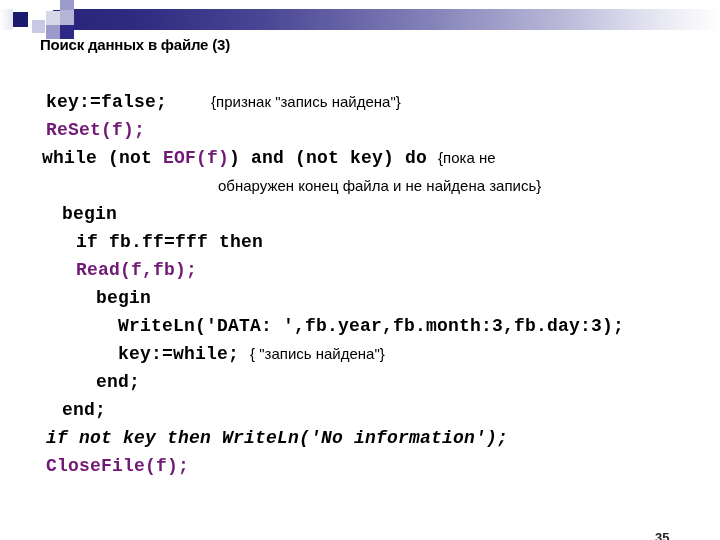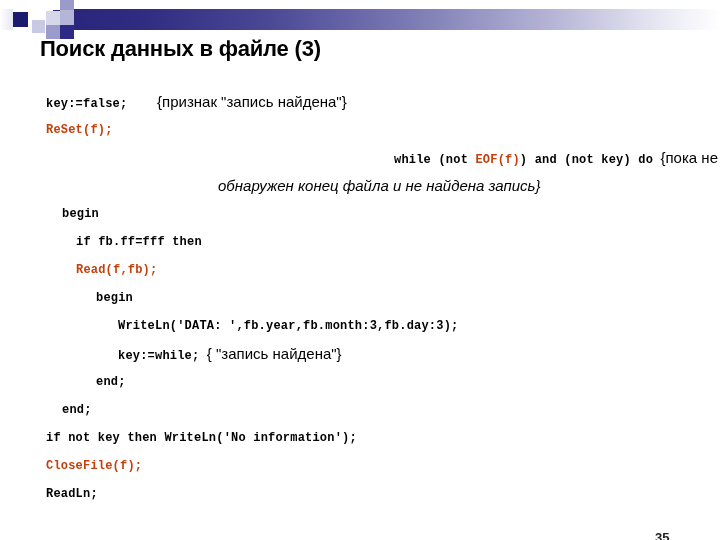--- a/index.html
+++ b/index.html
@@ -42,21 +42,21 @@
   .sq-i { left: 60px;  top: 25px; width: 14px; height: 14px; background: #2c2a84; }
   .sq-j { left: 46px;  top: 0px;  width: 14px; height: 10px; background: #ffffff; }
   .sq-k { left: 32px;  top: 33px; width: 14px; height: 8px;  background: #ffffff; }
   .sq-l { left: 0px;   top: 9px;  width: 13px; height: 21px; background: linear-gradient(to right, #ffffff, #e6e6f2); }
 
   
   #slide-title {
     position: absolute;
     left: 40px;
     top: 36px;
-    font-size: 22px;
+    font-size: 15px;
     font-weight: bold;
     color: #000000;
     letter-spacing: -0.2px;
     white-space: nowrap;
   }
 
   
   #code-block {
     position: absolute;
     left: 38px;
@@ -64,28 +64,28 @@
     width: 680px;
   }
   .code-line {
     height: 28px;
     line-height: 28px;
     white-space: nowrap;
     font-size: 0px; 
   }
   .tok {
     font-family: "Liberation Mono", "DejaVu Sans Mono", monospace;
-    font-size: 12px;
+    font-size: 18px;
     font-weight: bold;
     letter-spacing: 0.2px;
     white-space: pre;
     vertical-align: baseline;
   }
   .tok.kw   { color: #000000; }
-  .tok.blue { color: #c2410c; }
+  .tok.blue { color: #701a75; }
   .cmt {
     font-family: "Liberation Sans", sans-serif;
     font-size: 15px;
     font-weight: normal;
     color: #000000;
     white-space: pre;
     vertical-align: baseline;
   }
 
   
@@ -115,28 +115,27 @@
   <div class="sq sq-d"></div>
   <div class="sq sq-k"></div>
   <div class="sq sq-a"></div>
 </div>
 
 <div id="slide-title">Поиск данных в файле (3)</div>
 
 <div id="code-block">
     <div class="code-line" style="padding-left: 8px;"><span class="tok kw">key:=false;</span><span class="tok kw">    </span><span class="cmt">{признак "запись найдена"}</span></div>
     <div class="code-line" style="padding-left: 8px;"><span class="tok blue">ReSet(f);</span></div>
-    <div class="code-line" style="padding-left: 4px; text-align: right;"><span class="tok kw">while (not </span><span class="tok blue">EOF(f)</span><span class="tok kw">) and (not key) do </span><span class="cmt">{пока не</span></div>
-    <div class="code-line" style="padding-left: 180px; font-style: italic;"><span class="cmt">обнаружен конец файла и не найдена запись}</span></div>
+    <div class="code-line" style="padding-left: 4px;"><span class="tok kw">while (not </span><span class="tok blue">EOF(f)</span><span class="tok kw">) and (not key) do </span><span class="cmt">{пока не</span></div>
+    <div class="code-line" style="padding-left: 180px;"><span class="cmt">обнаружен конец файла и не найдена запись}</span></div>
     <div class="code-line" style="padding-left: 24px;"><span class="tok kw">begin</span></div>
     <div class="code-line" style="padding-left: 38px;"><span class="tok kw">if fb.ff=fff then</span></div>
     <div class="code-line" style="padding-left: 38px;"><span class="tok blue">Read(f,fb);</span></div>
     <div class="code-line" style="padding-left: 58px;"><span class="tok kw">begin</span></div>
     <div class="code-line" style="padding-left: 80px;"><span class="tok kw">WriteLn('DATA: ',fb.year,fb.month:3,fb.day:3);</span></div>
     <div class="code-line" style="padding-left: 80px;"><span class="tok kw">key:=while; </span><span class="cmt">{ "запись найдена"}</span></div>
     <div class="code-line" style="padding-left: 58px;"><span class="tok kw">end;</span></div>
     <div class="code-line" style="padding-left: 24px;"><span class="tok kw">end;</span></div>
-    <div class="code-line" style="padding-left: 8px;"><span class="tok kw">if not key then WriteLn('No information');</span></div>
+    <div class="code-line" style="padding-left: 8px; font-style: italic;"><span class="tok kw">if not key then WriteLn('No information');</span></div>
     <div class="code-line" style="padding-left: 8px;"><span class="tok blue">CloseFile(f);</span></div>
-    <div class="code-line" style="padding-left: 8px;"><span class="tok kw">ReadLn;</span></div>
   </div>
 
 <div id="page-number">35</div>
 
 </body></html>

